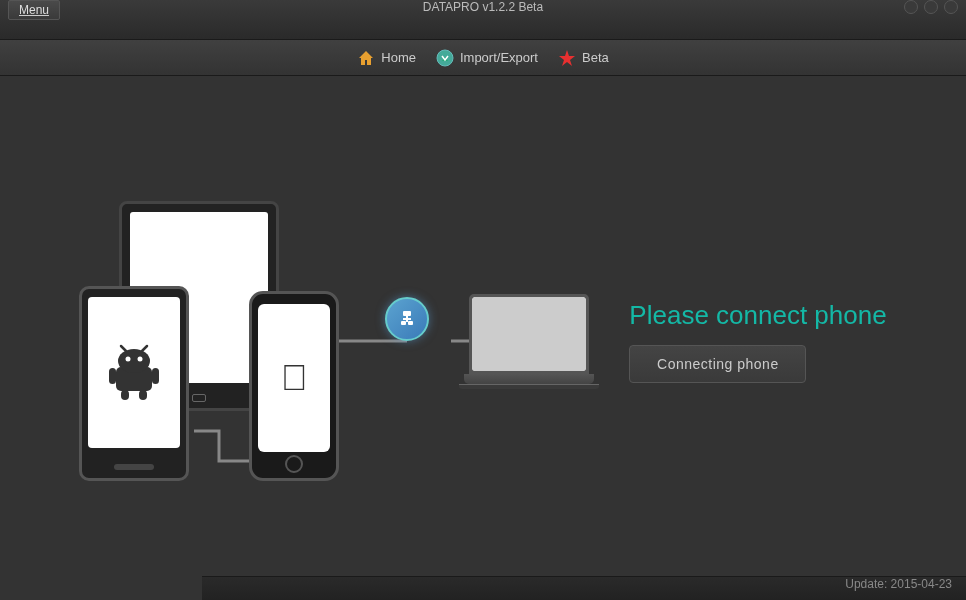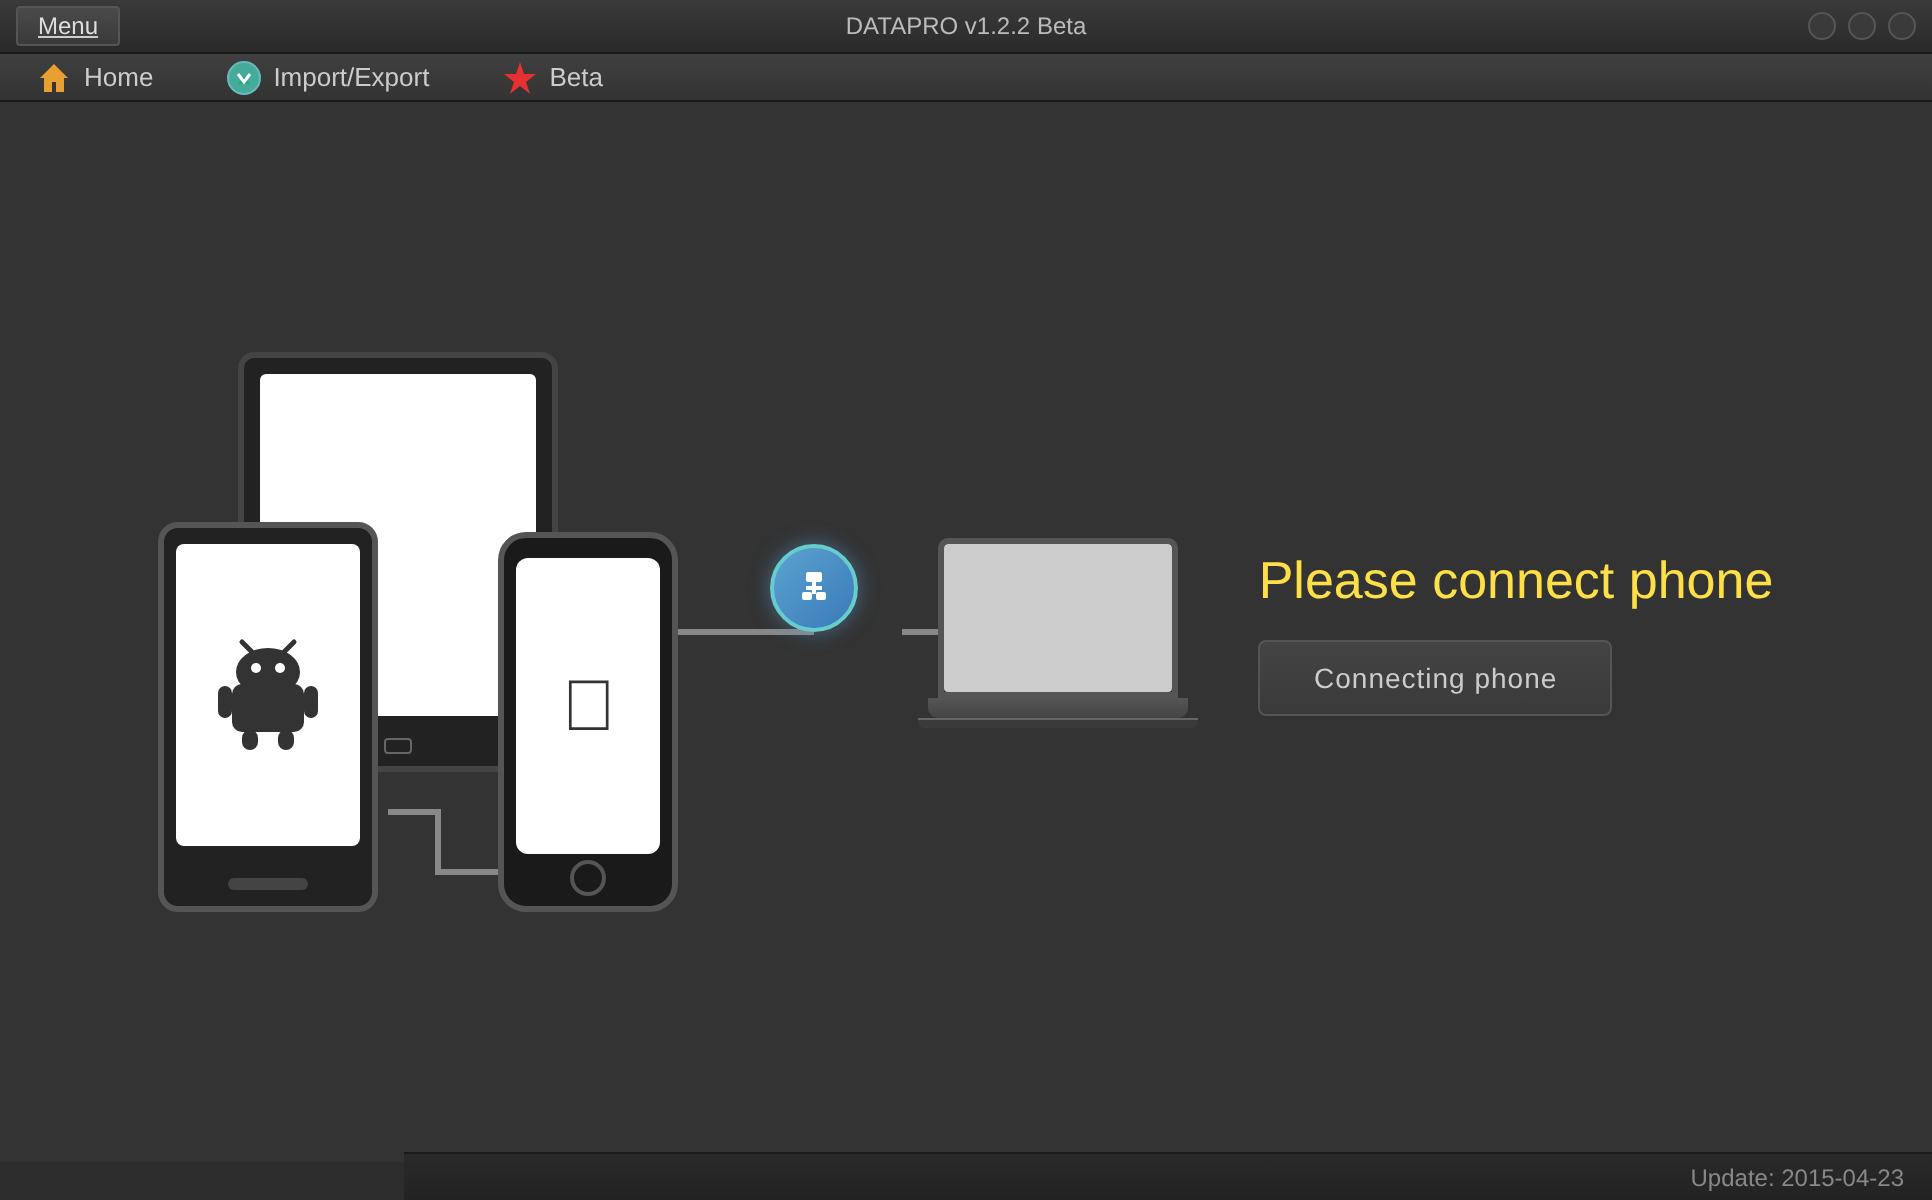--- a/index.html
+++ b/index.html
@@ -8,24 +8,24 @@
       height: 600px;
       background: #2d2d2d;
       font-family: Arial, sans-serif;
       color: #ccc;
       overflow: hidden;
       position: relative;
     }
 
     
     #title-bar {
-      height: 27px;
+      height: 40px;
       background: linear-gradient(to bottom, #3a3a3a, #2a2a2a);
       display: flex;
-      align-items: center;
+      align-items: flex-start;
       justify-content: space-between;
       border-bottom: 1px solid #1a1a1a;
       padding: 0 8px;
       text-decoration: underline;
     }
     #title-bar .menu-btn {
       background: linear-gradient(to bottom, #4a4a4a, #3a3a3a);
       border: 1px solid #555;
       color: #ddd;
       font-size: 12px;
@@ -49,27 +49,28 @@
       width: 14px;
       height: 14px;
       border-radius: 50%;
       border: 1px solid #555;
       background: #3a3a3a;
       cursor: pointer;
     }
 
     
     #nav-bar {
-      height: 24px;
+      height: 36px;
       background: linear-gradient(to bottom, #404040, #333333);
       display: flex;
       align-items: center;
       padding: 0 10px;
-      gap: 20px;
+      gap: 4px;
       border-bottom: 1px solid #1a1a1a;
+      justify-content: center;
     }
     .nav-item {
       display: flex;
       align-items: center;
       gap: 6px;
       color: #ccc;
       font-size: 13px;
       cursor: pointer;
       padding: 4px 8px;
       border-radius: 3px;
@@ -258,21 +259,21 @@
       margin-left: -10px;
       border-top: 1px solid #666;
     }
 
     
     #info-panel {
       max-width: 320px;
     }
     #info-panel h2 {
       font-size: 26px;
-      color: #fde047;
+      color: #14b8a6;
       font-weight: normal;
       margin-bottom: 14px;
     }
     #info-panel p {
       font-size: 13px;
       color: #999;
       line-height: 1.6;
       margin-bottom: 30px;
     }
     #connecting-btn {
@@ -292,21 +293,20 @@
     
     #status-bar {
       position: absolute;
       bottom: 0;
       right: 0;
       width: 764px;
       height: 24px;
       background: linear-gradient(to bottom, #2a2a2a, #222);
       border-top: 1px solid #1a1a1a;
       display: flex;
-      align-items: center;
       justify-content: flex-end;
       padding-right: 14px;
     }
     #status-bar span {
       font-size: 12px;
       color: #888;
     }
   </style>
 </head>
 <body>

